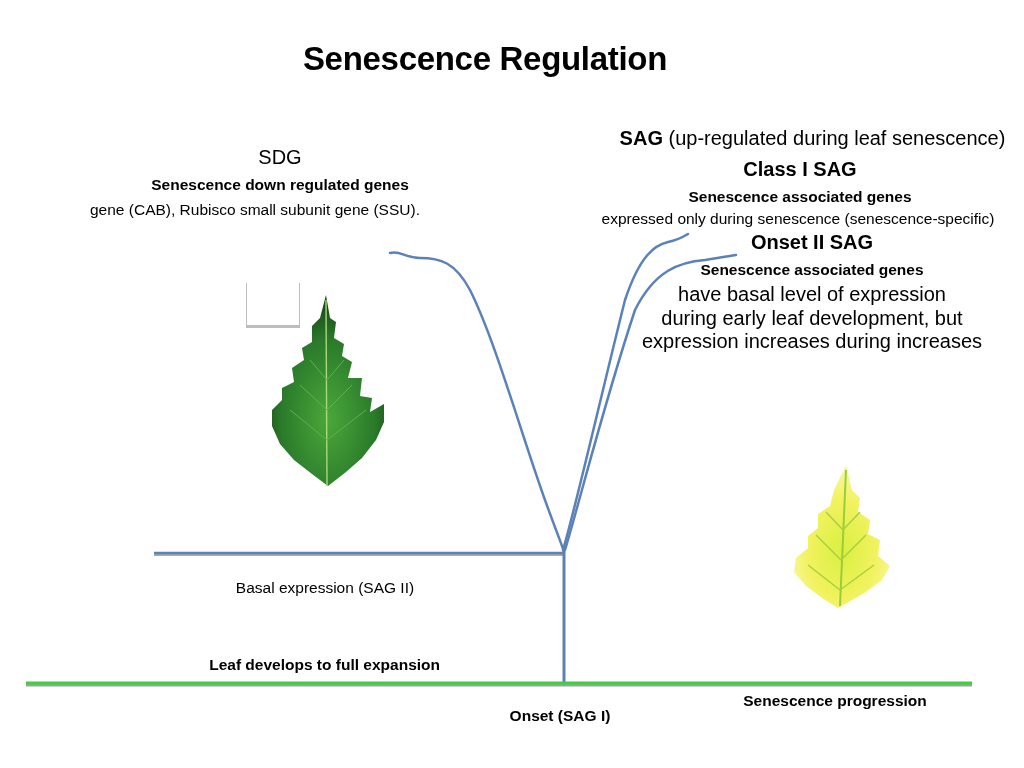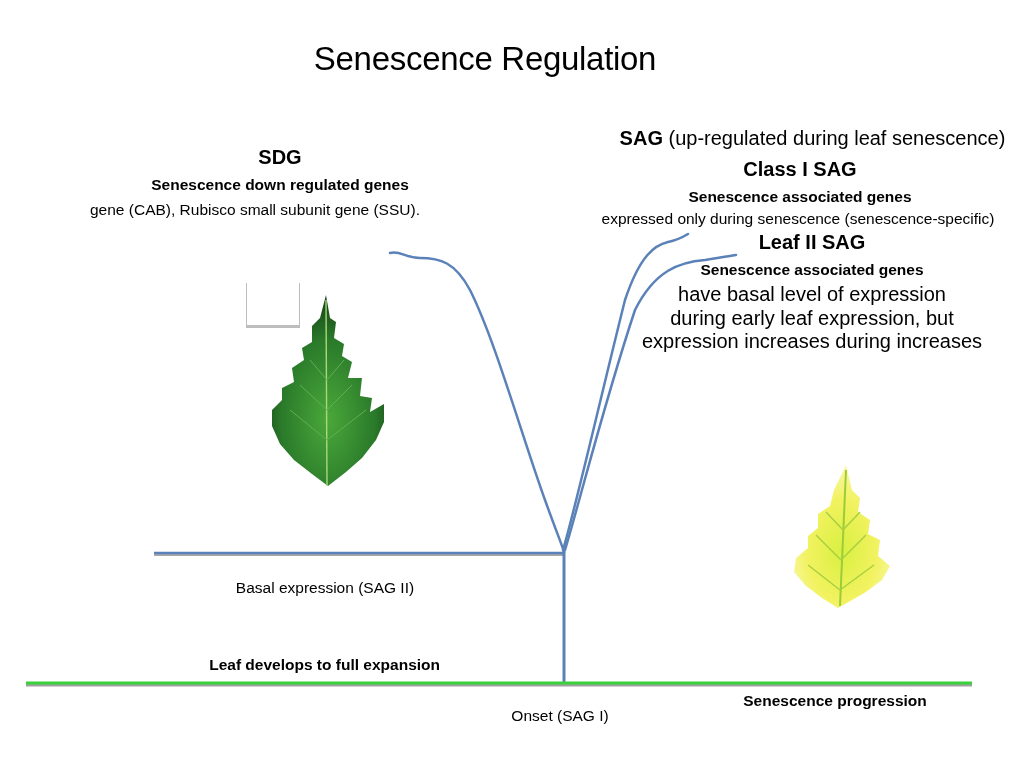--- a/index.html
+++ b/index.html
@@ -1,58 +1,58 @@
 <!DOCTYPE html>
 <html><head>
 <meta charset="utf-8">
 <style>
   html, body { margin: 0; padding: 0; background: #ffffff; }
   body { width: 1024px; height: 768px; position: relative; overflow: hidden;
          font-family: "Liberation Sans", "DejaVu Sans", sans-serif; color: #000; }
   .abs { position: absolute; }
-  .title { left: 0; width: 970px; top: 40px; text-align: center; font-size: 33px; font-weight: normal; letter-spacing: -0.3px; }
+  .title { left: 0; width: 970px; top: 40px; text-align: center; font-size: 33px; font-weight: bold; letter-spacing: -0.3px; }
   .center { text-align: center; white-space: nowrap; }
-  .sdg-head { left: 180px; width: 200px; top: 146px; font-size: 20px; font-weight: bold; }
+  .sdg-head { left: 180px; width: 200px; top: 146px; font-size: 20px; font-weight: normal; }
   .sdg-sub { left: 80px; width: 400px; top: 176px; font-size: 15.5px; font-weight: bold; }
   .sdg-desc { left: 90px; top: 199px; font-size: 15.5px; line-height: 21px; white-space: nowrap; }
   .sag-head { left: 560px; width: 480px; top: 127px; font-size: 20px; }
   .sag-head b { font-weight: bold; margin-left: 25px; }
   .cls1-head { left: 620px; width: 360px; top: 158px; font-size: 20px; font-weight: bold; }
   .cls1-sub { left: 620px; width: 360px; top: 188px; font-size: 15.5px; font-weight: bold; }
   .cls1-desc { left: 560px; width: 476px; top: 210px; font-size: 15.5px; }
   .cls2-head { left: 652px; width: 320px; top: 231px; font-size: 20px; font-weight: bold; }
   .cls2-sub { left: 652px; width: 320px; top: 261px; font-size: 15.5px; font-weight: bold; }
   .cls2-desc { left: 632px; width: 360px; top: 283px; font-size: 20px; line-height: 23.5px; }
   .basal { left: 160px; width: 330px; top: 579px; font-size: 15.5px; font-weight: normal; }
   .leaf-dev { left: 100px; width: 340px; top: 656px; font-size: 15.5px; font-weight: bold; text-align: right; }
   .sen-prog { left: 700px; width: 270px; top: 656px; font-size: 15.5px; font-weight: bold; margin-top: 36px; }
-  .onset { left: 460px; width: 200px; top: 707px; font-size: 15.5px; font-weight: normal; }
+  .onset { left: 460px; width: 200px; top: 707px; font-size: 15.5px; font-weight: bold; }
   svg.diagram { position: absolute; left: 0; top: 0; }
   .placeholder-box { left: 246px; top: 283px; width: 52px; height: 42px; border-left: 1px solid #bdbdbd; border-right: 1px solid #bdbdbd; border-bottom: 3px solid #bdbdbd; background: #fff; }
 </style>
 </head>
 <body>
 
 <div class="abs title">Senescence Regulation</div>
 
 <div class="abs center sdg-head">SDG</div>
 <div class="abs center sdg-sub">Senescence down regulated genes</div>
 <div class="abs sdg-desc">
   <div>gene (CAB), Rubisco small subunit gene (SSU).</div>
 </div>
 
 <div class="abs center sag-head"><b>SAG</b><span> (up-regulated during leaf senescence)</span></div>
 <div class="abs center cls1-head">Class I SAG</div>
 <div class="abs center cls1-sub">Senescence associated genes</div>
 <div class="abs center cls1-desc">expressed only during senescence (senescence-specific)</div>
-<div class="abs center cls2-head">Leaf II SAG</div>
+<div class="abs center cls2-head">Onset II SAG</div>
 <div class="abs center cls2-sub">Senescence associated genes</div>
 <div class="abs center cls2-desc">
   <div>have basal level of expression</div>
-  <div>during early leaf expression, but</div>
+  <div>during early leaf development, but</div>
   <div>expression increases during increases</div>
 </div>
 
 <div class="abs placeholder-box"></div>
 
 <svg class="diagram" width="1024" height="768" viewBox="0 0 1024 768">
   <defs>
     <radialGradient id="yellowGrad" cx="50%" cy="60%" r="60%">
       <stop offset="0%" stop-color="#d8f040"></stop>
       <stop offset="60%" stop-color="#f2f260"></stop>

